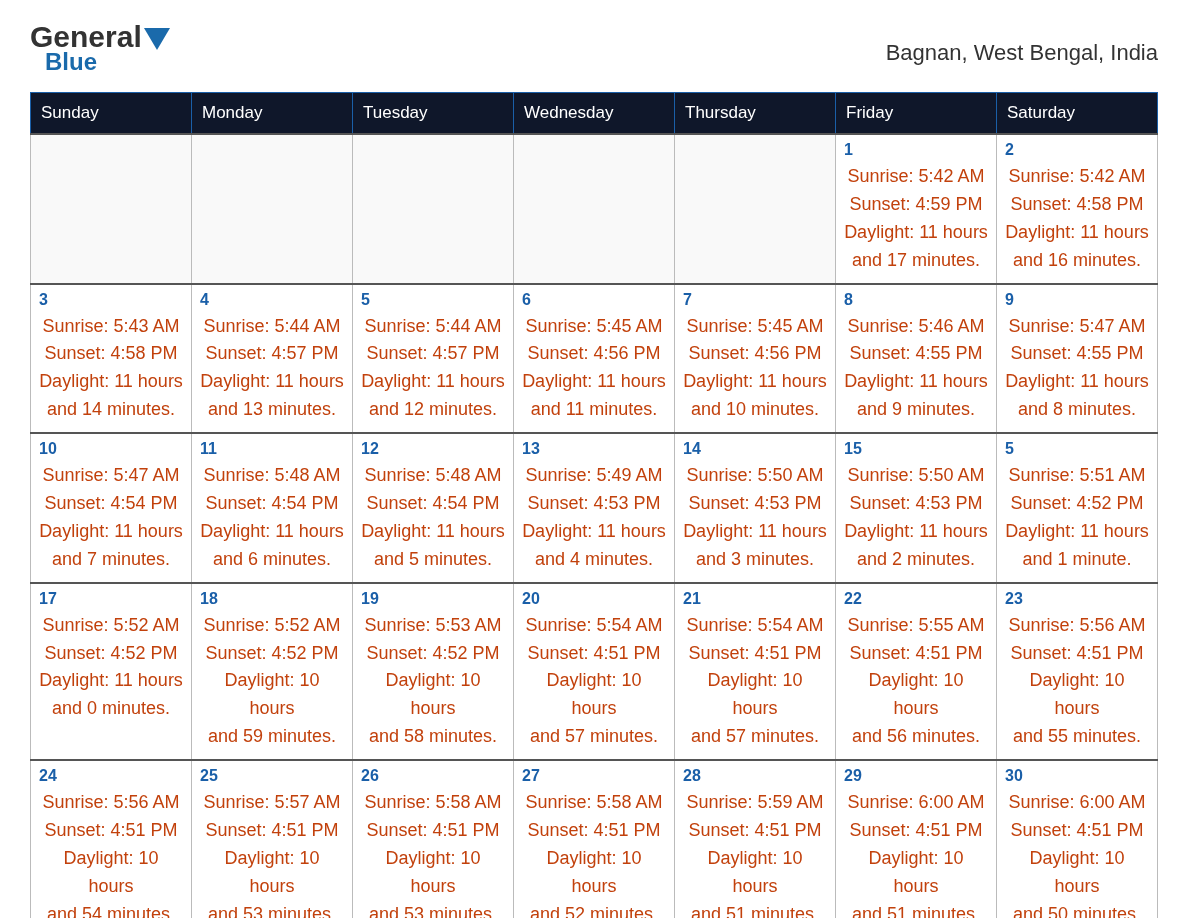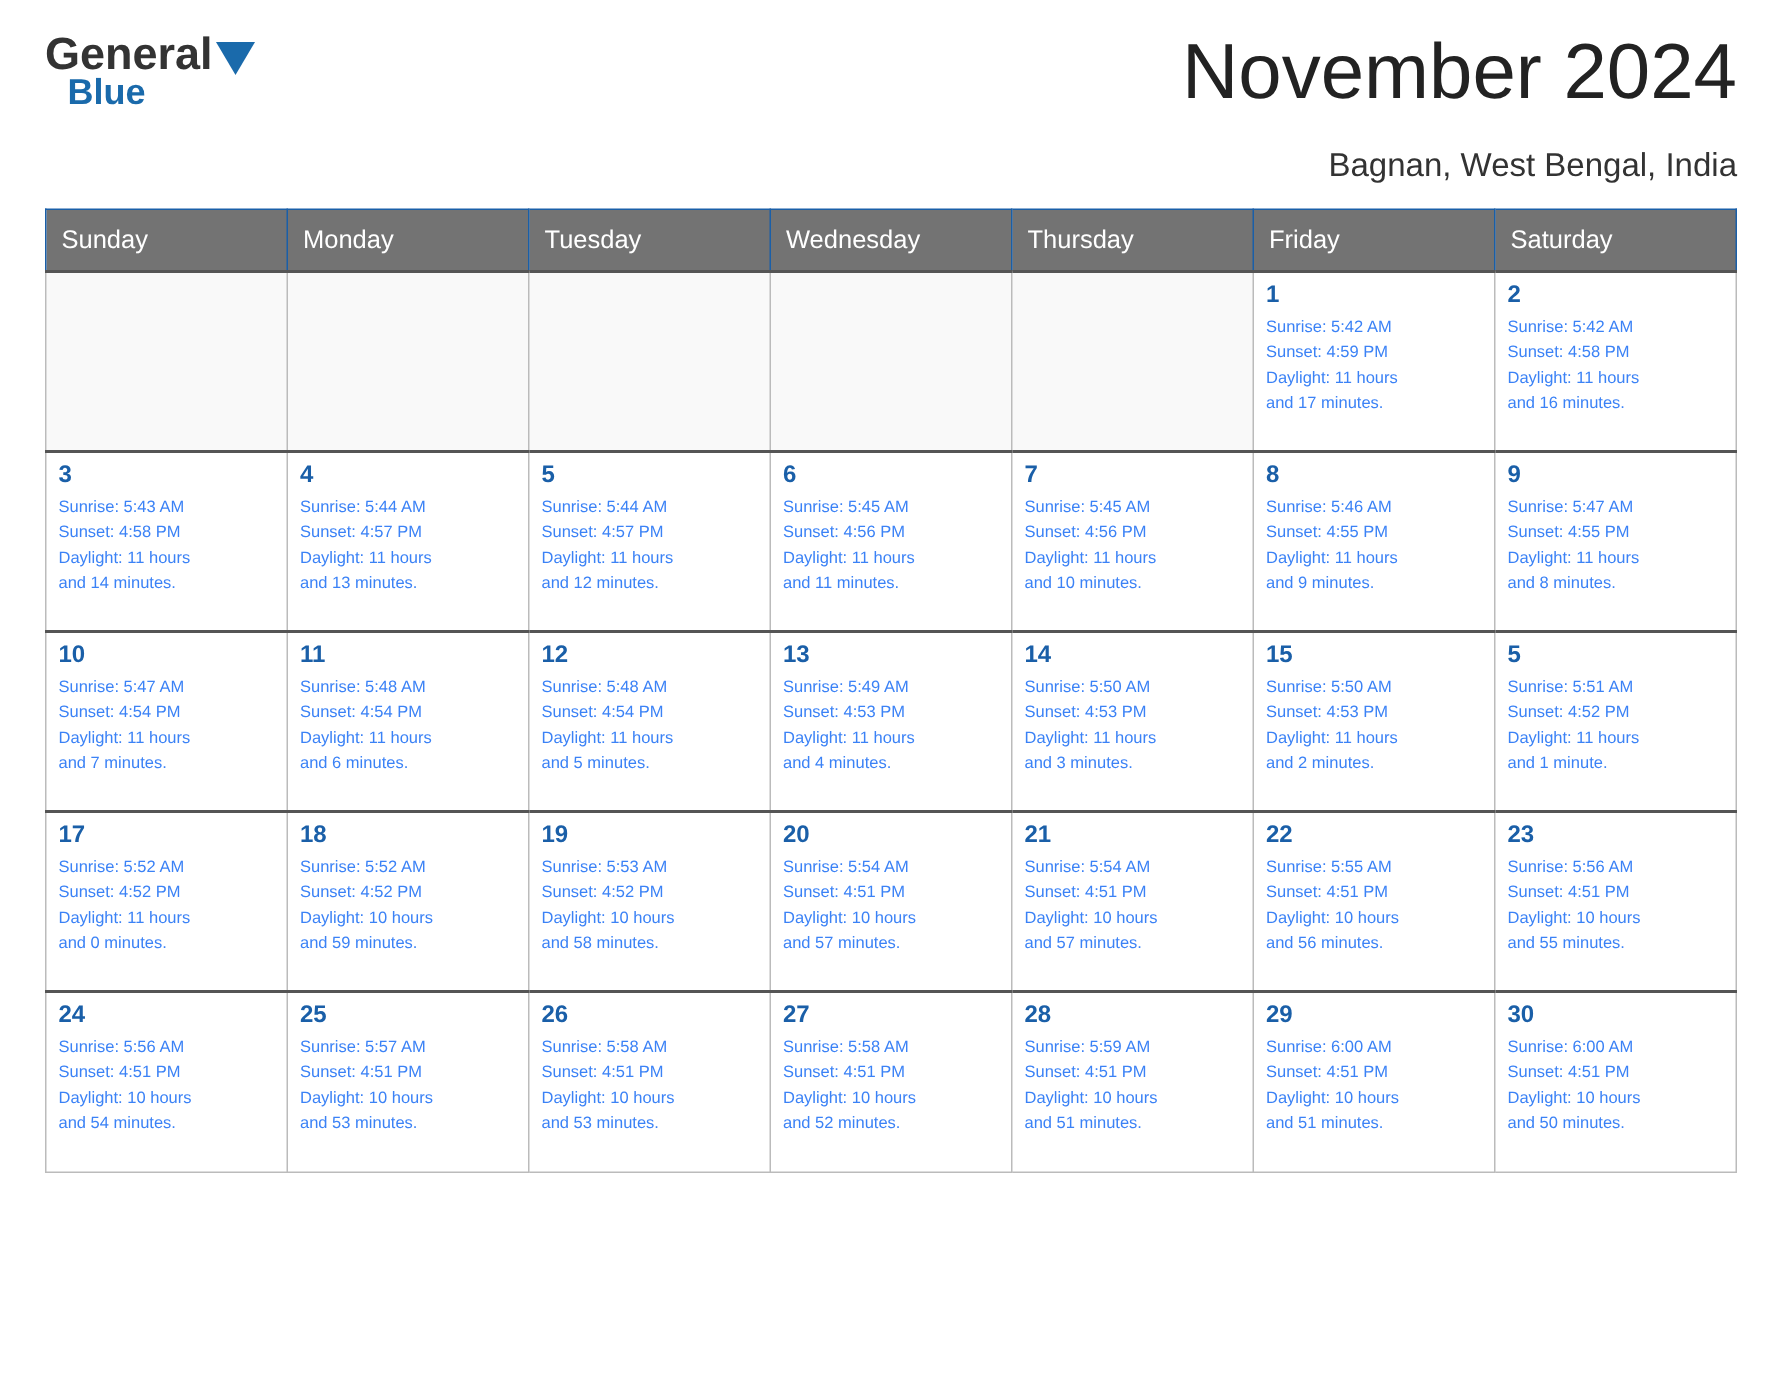--- a/index.html
+++ b/index.html
@@ -31,21 +31,21 @@
       font-size: 22px;
       color: #333;
       margin-top: 20px;
     }
     .calendar-table {
       width: 100%;
       border-collapse: collapse;
       table-layout: fixed;
     }
     .calendar-table th {
-      background-color: #737373;
+      background-color: #0f172a;
       color: #fff;
       text-align: left;
       padding: 10px 10px;
       font-size: 17px;
       font-weight: normal;
       border: 1px solid #1a5fa8;
     }
     .calendar-table td {
       vertical-align: top;
       padding: 6px 8px 8px 8px;
@@ -55,23 +55,24 @@
       height: 120px;
     }
     .day-number {
       font-size: 16px;
       font-weight: bold;
       color: #1a5fa8;
       display: block;
       margin-bottom: 4px;
     }
     .day-info {
-      font-size: 11px;
+      font-size: 18px;
       line-height: 1.55;
-      color: #3b82f6;
+      color: #c2410c;
+      text-align: center;
     }
     .empty-cell {
       background: #f9f9f9;
     }
     tr:first-child td {
       border-top: 2px solid #555;
     }
     .week-row td {
       border-top: 2px solid #555;
     }
@@ -100,21 +101,20 @@
   <div class="logo-wrapper">
     <div class="logo-line1">
       <span class="logo-g">General</span>
       <svg width="26" height="22" viewBox="0 0 26 22" style="margin:0 2px 0 2px; transform:translateY(2px);">
         <polygon points="0,0 26,0 13,22" fill="#1a6aab"></polygon>
       </svg>
     </div>
     <div class="logo-line2">Blue</div>
   </div>
   <div class="title-area">
-    <div class="month-title">November 2024</div>
     <div class="location-title">Bagnan, West Bengal, India</div>
   </div>
 </div>
 
 <table class="calendar-table" id="cal-table">
   <thead>
     <tr id="weekday-header">
         <th>Sunday</th>
         <th>Monday</th>
         <th>Tuesday</th>

